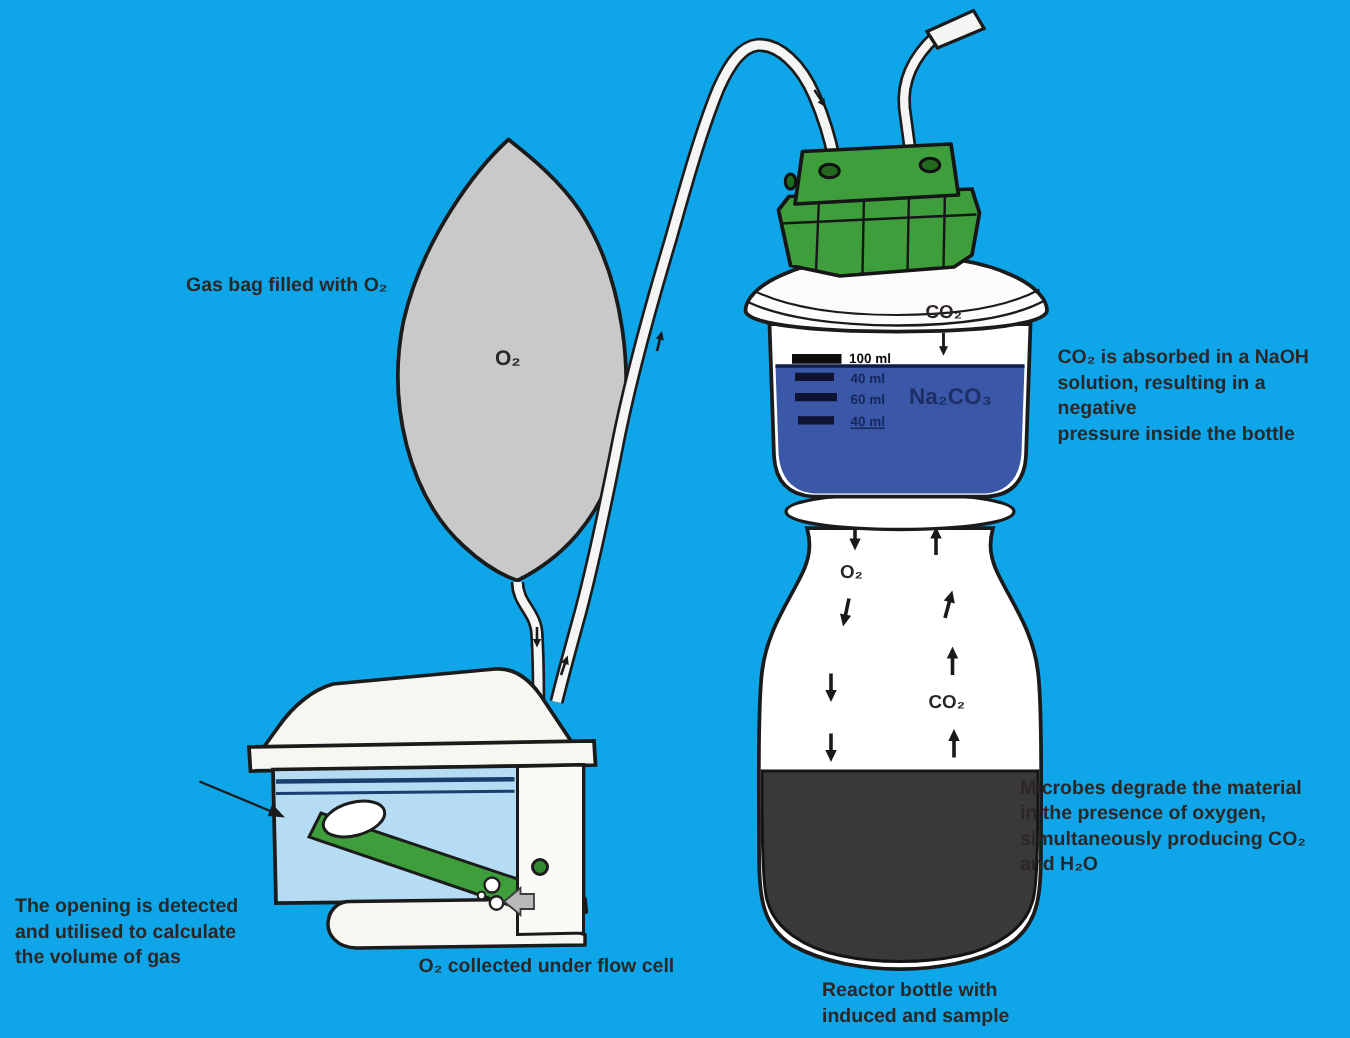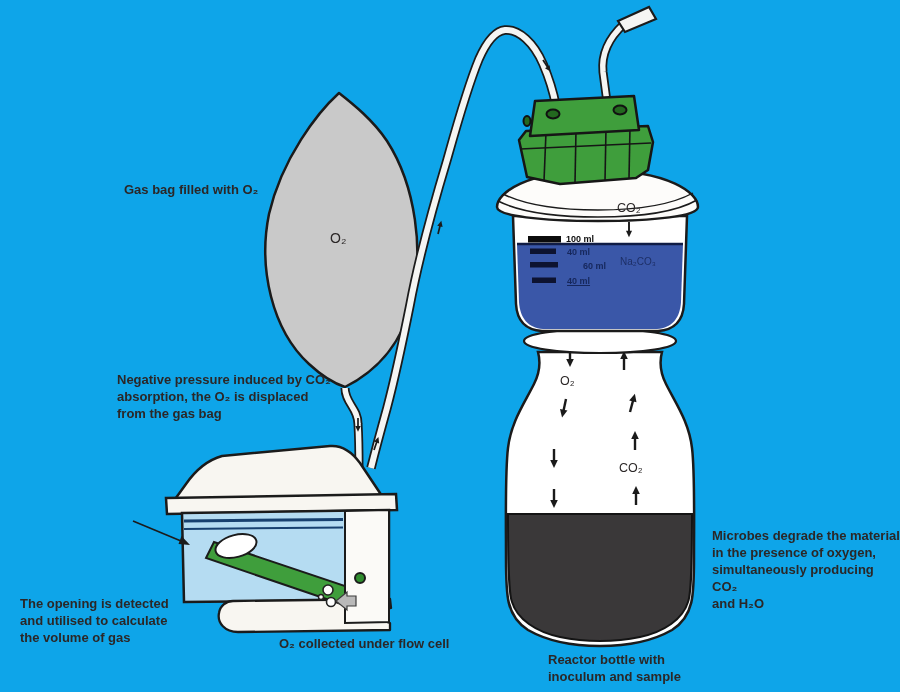--- a/index.html
+++ b/index.html
@@ -5,21 +5,21 @@
   html,body{margin:0;padding:0;background:#ffffff;}
   .stage{
     position:relative;width:900px;height:692px;background:#0ea5e9;overflow:hidden;
     font-family:"Liberation Sans","DejaVu Sans",sans-serif;color:#2b2727;
   }
   .stage svg{position:absolute;left:0;top:0;}
   .note{
     position:absolute;font-size:13px;font-weight:600;line-height:1.3;
     color:#2b2727;white-space:pre-line;
   }
-  .dlabel{position:absolute;font-weight:400;color:#2b2727;white-space:pre;}
+  .dlabel{position:absolute;font-weight:700;color:#2b2727;white-space:pre;}
   .ml{position:absolute;font-size:9px;font-weight:700;white-space:pre;}
 </style>
 </head>
 <body>
 
 <div class="stage">
 
   <svg width="900" height="692" viewBox="0 0 900 692">
     <defs>
       <g id="flowarr">
@@ -127,37 +127,37 @@
       <path d="M520,149 L651,143" stroke="#161616" stroke-width="1.6" fill="none"></path>
       <path d="M535,101 L634,96 L639,130 L530,136 Z" fill="#3f9e3c" stroke="#161616" stroke-width="2.5" stroke-linejoin="round"></path>
       <ellipse cx="553" cy="114" rx="6.5" ry="4.5" fill="#23681f" stroke="#111111" stroke-width="2"></ellipse>
       <ellipse cx="620" cy="110" rx="6.5" ry="4.5" fill="#23681f" stroke="#111111" stroke-width="2"></ellipse>
       <ellipse cx="527" cy="121" rx="3.5" ry="5" fill="#23681f" stroke="#111111" stroke-width="2"></ellipse>
     </g>
   </svg>
 
   <div class="note" style="left:124px;top:182px;">Gas bag filled with O₂</div>
   <div class="dlabel" style="left:330px;top:230px;font-size:14px;">O₂</div>
-  <div class="note" style="left:117px;top:372px;">Negative pressure induced by CO₂
-absorption, the O₂ is displaced
-from the gas bag</div>
-  <div class="note" style="left:20px;top:596px;">The opening is detected
+  <div class="note" style="left:10px;top:596px;">The opening is detected
 and utilised to calculate
 the volume of gas</div>
   <div class="note" style="left:279px;top:636px;">O₂ collected under flow cell</div>
   <div class="note" style="left:548px;top:652px;">Reactor bottle with
-inoculum and sample</div>
-  <div class="note" style="left:712px;top:517px;margin-top:11px;">Microbes degrade the material
+induced and sample</div>
+  <div class="note" style="left:680px;top:517px;">Microbes degrade the material
 in the presence of oxygen,
 simultaneously producing CO₂
 and H₂O</div>
+  <div class="note" style="left:705px;top:230px;">CO₂ is absorbed in a NaOH
+solution, resulting in a negative
+pressure inside the bottle</div>
 
   <div class="dlabel" style="left:617px;top:201px;font-size:12.5px;">CO₂</div>
-  <div class="dlabel" style="left:620px;top:256px;font-size:10px;color:#1d2f66;">Na₂CO₃</div>
+  <div class="dlabel" style="left:606px;top:256px;font-size:15px;color:#1d2f66;">Na₂CO₃</div>
   <div class="dlabel" style="left:560px;top:374px;font-size:12.5px;">O₂</div>
   <div class="dlabel" style="left:619px;top:461px;font-size:12.5px;">CO₂</div>
 
   <div class="ml" style="left:566px;top:234px;color:#0c0c0c;text-align:center;">100 ml</div>
   <div class="ml" style="left:567px;top:247px;color:#16275c;">40 ml</div>
-  <div class="ml" style="left:583px;top:261px;color:#16275c;">60 ml</div>
+  <div class="ml" style="left:567px;top:261px;color:#16275c;">60 ml</div>
   <div class="ml" style="left:567px;top:276px;color:#16275c;text-decoration:underline;">40 ml</div>
 
 </div>
 
 </body></html>

